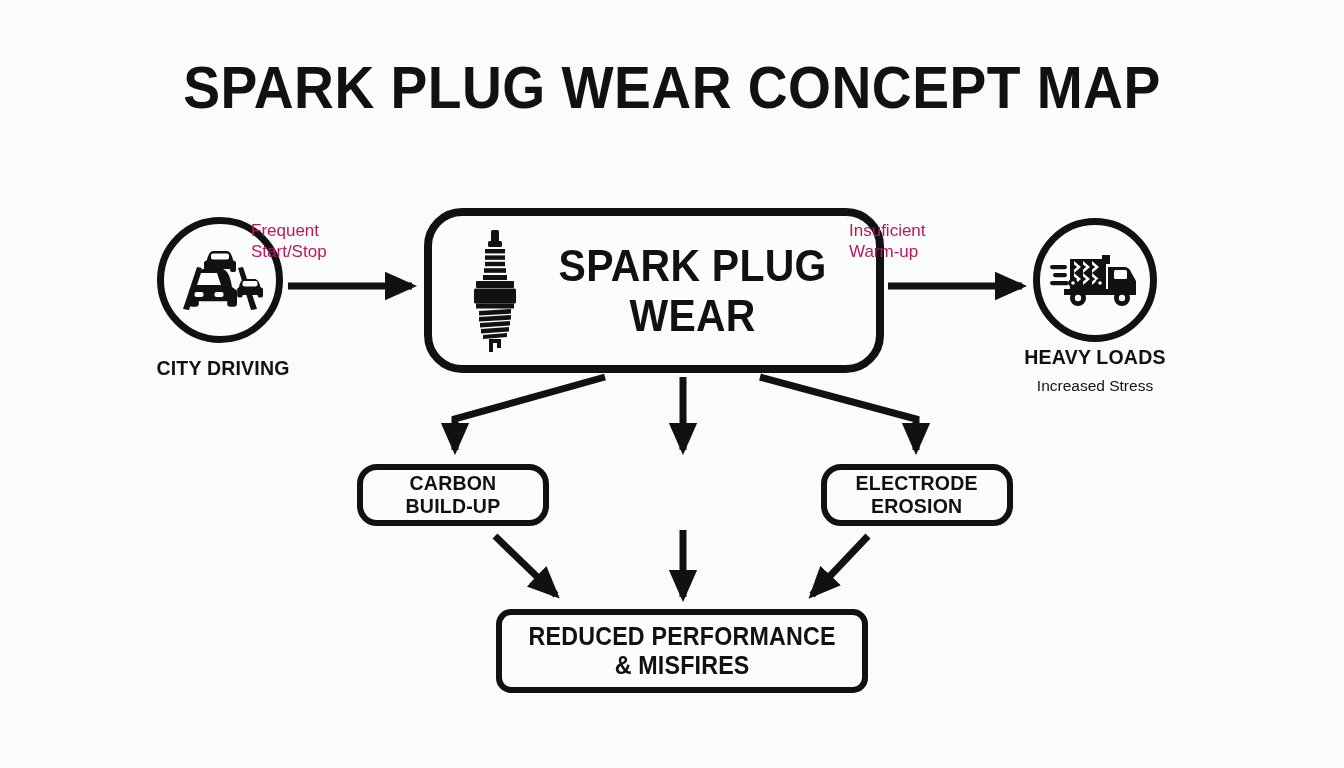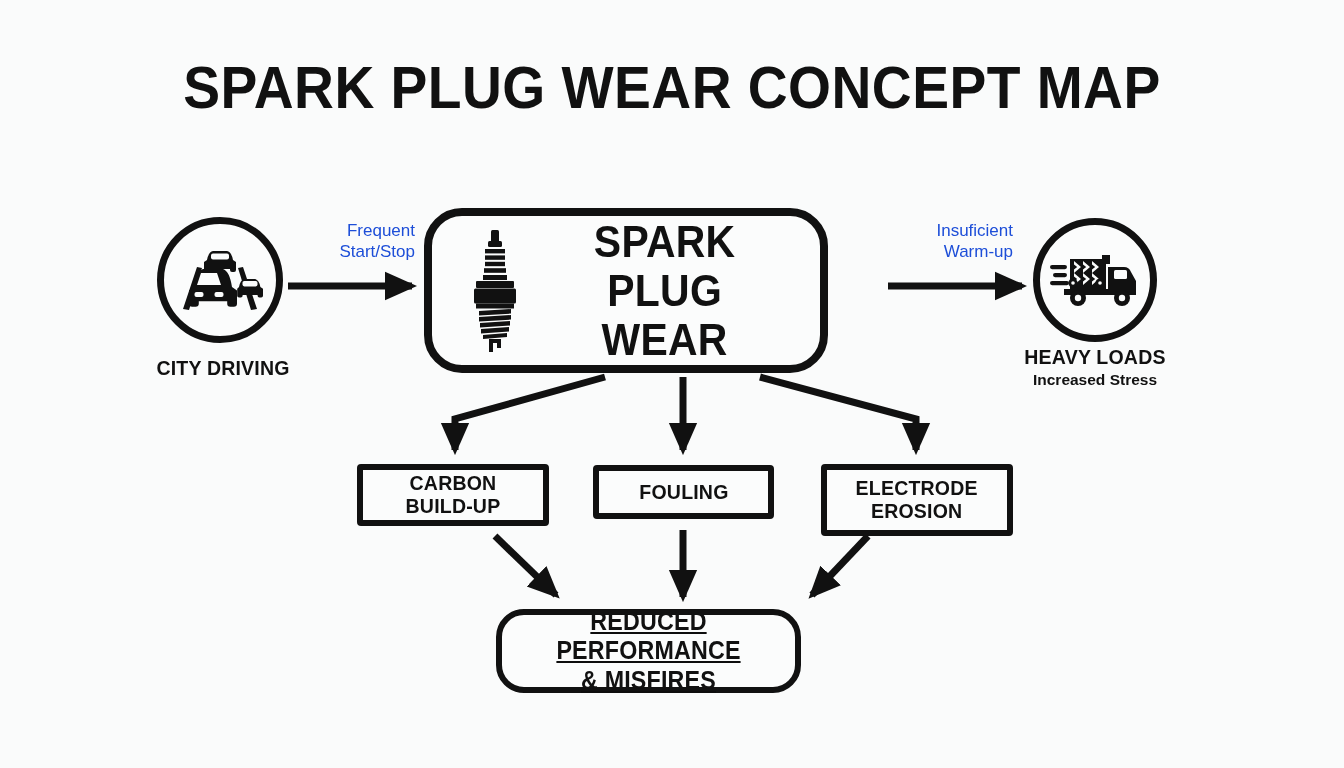--- a/index.html
+++ b/index.html
@@ -61,52 +61,51 @@
     color: #111111;
     line-height: 1.08;
     transform: scaleX(0.93);
     white-space: pre-line;
   }
 
   
   #central-node {
     left: 424px;
     top: 208px;
-    width: 404px;
+    width: 460px;
     height: 165px;
     border-width: 8px;
     border-radius: 38px;
     justify-content: flex-start;
     padding-left: 32px;
   }
   #central-node .node-label {
     font-size: 44px;
     line-height: 1.12;
     letter-spacing: 0.3px;
     flex: 1;
     text-align: center;
     padding-right: 18px;
   }
 
   
-  .mid-node { border-width: 6px; border-radius: 4px; }
+  .mid-node { border-width: 6px; border-radius: 20px; }
   #node-carbon   { left: 357px; top: 464px; width: 192px; height: 62px; }
   #node-fouling  { left: 593px; top: 465px; width: 181px; height: 54px; }
-  #node-electrode{ left: 821px; top: 464px; width: 192px; height: 72px; }
+  #node-electrode{ left: 821px; top: 464px; width: 192px; height: 62px; }
   .mid-node .node-label { font-size: 21px; letter-spacing: 0.2px; }
 
   
   #node-outcome {
     left: 496px;
     top: 609px;
-    width: 305px;
+    width: 372px;
     height: 84px;
     border-width: 6px;
-    border-radius: 28px;
-    text-decoration: underline;
+    border-radius: 15px;
   }
   #node-outcome .node-label {
     font-size: 25px;
     letter-spacing: 0.2px;
     line-height: 1.18;
   }
 
   
   .circle-node {
     position: absolute;
@@ -128,35 +127,35 @@
   }
   .caption-main {
     font-size: 21px;
     font-weight: 700;
     letter-spacing: 0.2px;
     transform: scaleX(0.93);
     white-space: nowrap;
   }
   .caption-sub {
     font-size: 15.5px;
-    font-weight: 700;
-    margin-top: 2px;
+    font-weight: 400;
+    margin-top: 8px;
     white-space: nowrap;
   }
   #caption-city  { left: 103px;  top: 356px; width: 240px; }
   #caption-heavy { left: 975px; top: 345px; width: 240px; }
 
   
   .edge-label {
     position: absolute;
-    text-align: right;
+    text-align: left;
     font-size: 17px;
     font-weight: 400;
     line-height: 1.22;
-    color: #1d4ed8;
+    color: #be185d;
     white-space: pre-line;
   }
   #edge-label-left  { left: 251px; top: 221px; width: 164px; }
   #edge-label-right { left: 849px; top: 221px; width: 164px; }
 
   
   #spark-plug-icon {
     width: 62px;
     height: 122px;
     flex: none;
@@ -304,23 +303,20 @@
   </div>
 
   <div class="edge-label" id="edge-label-right">Insuficient
 Warm-up</div>
 
   <div class="node mid-node" id="node-carbon">
     <span class="node-label">CARBON
 BUILD-UP</span>
   </div>
 
-  <div class="node mid-node" id="node-fouling">
-    <span class="node-label">FOULING</span>
-  </div>
 
   <div class="node mid-node" id="node-electrode">
     <span class="node-label">ELECTRODE
 EROSION</span>
   </div>
 
   <div class="node" id="node-outcome">
     <span class="node-label">REDUCED PERFORMANCE
 &amp; MISFIRES</span>
   </div>

